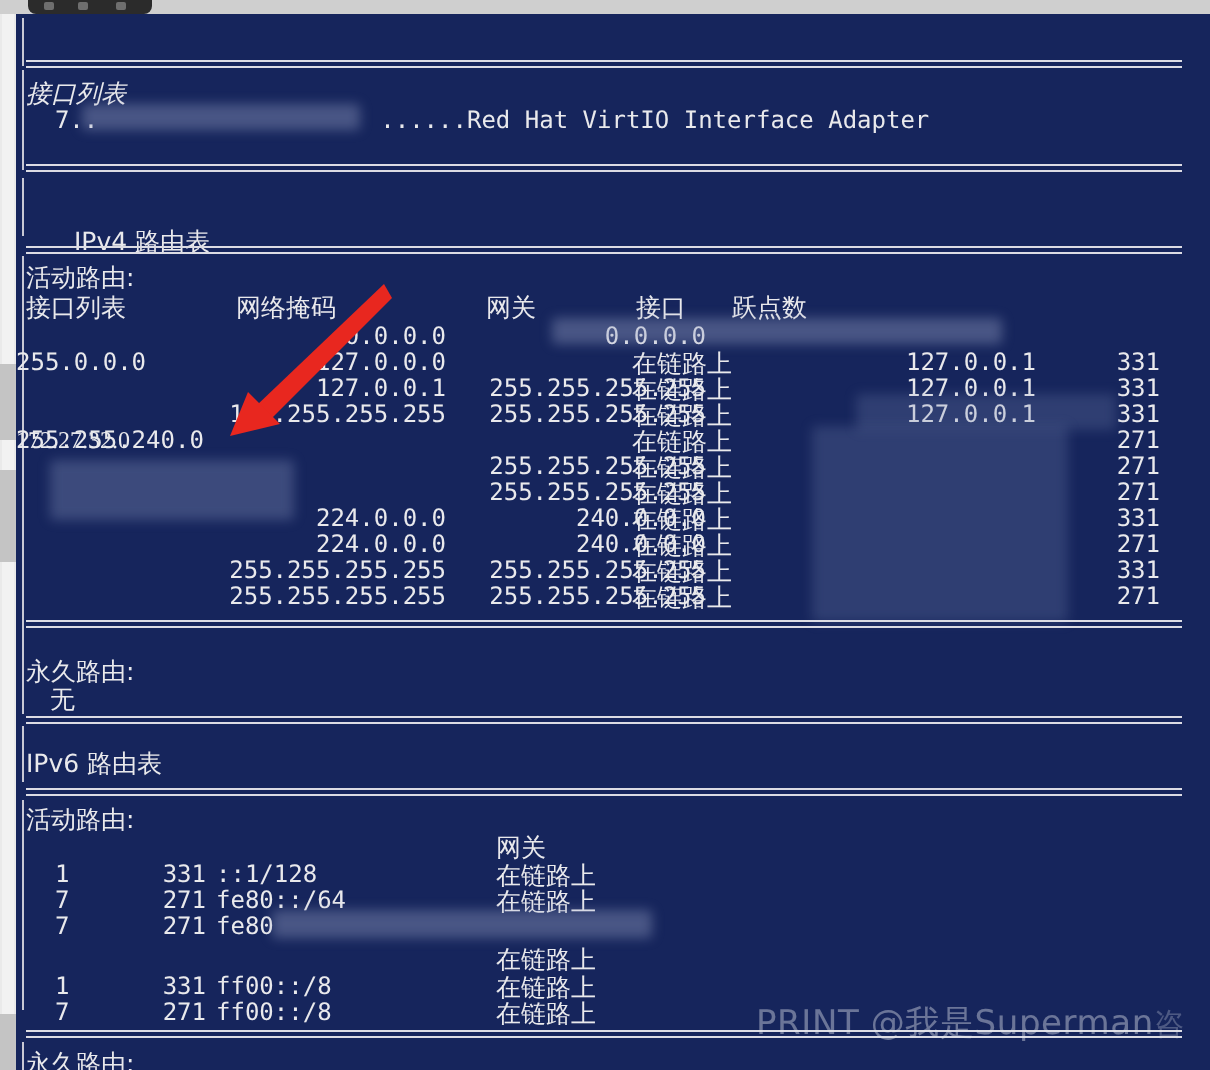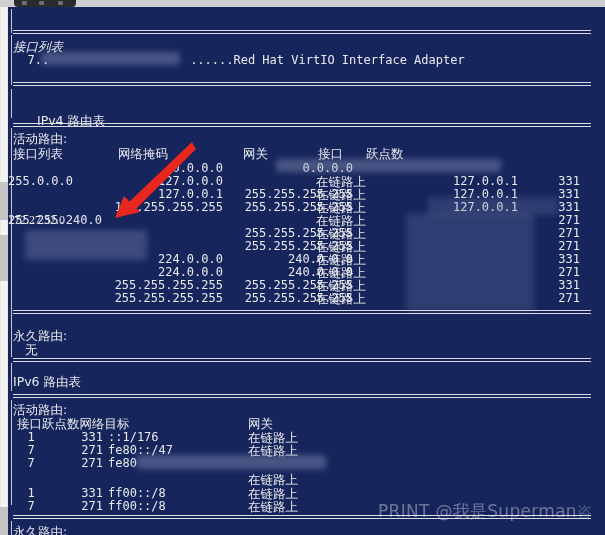--- a/index.html
+++ b/index.html
@@ -243,33 +243,32 @@
 
     
     <div class="vbar" style="top:356px;height:28px;"></div>
     <div class="line cn" style="top:368px;">IPv6 路由表</div>
 
     <div class="rule" style="top:387px;"></div>
 
     <div class="vbar" style="top:393px;height:105px;"></div>
     <div class="line cn" style="top:396px;">活动路由:</div>
 
-    <div class="line cn" style="top:410px;left:9px;">接口跃点数网络目标</div>
     <div class="line cn" style="top:410px;left:240px;">网关</div>
 
     
     <div class="line" style="top:424px;left:5px;">  1</div>
     <div class="line" style="top:424px;left:0px;width:95px;text-align:right;">331</div>
-    <div class="line" style="top:424px;left:100px;">::1/176</div>
+    <div class="line" style="top:424px;left:100px;">::1/128</div>
     <div class="line cn" style="top:424px;left:240px;">在链路上</div>
 
     
     <div class="line" style="top:437px;left:5px;">  7</div>
     <div class="line" style="top:437px;left:0px;width:95px;text-align:right;">271</div>
-    <div class="line" style="top:437px;left:100px;">fe80::/47</div>
+    <div class="line" style="top:437px;left:100px;">fe80::/64</div>
     <div class="line cn" style="top:437px;left:240px;">在链路上</div>
 
     
     <div class="line" style="top:450px;left:5px;">  7</div>
     <div class="line" style="top:450px;left:0px;width:95px;text-align:right;">271</div>
     <div class="line" style="top:450px;left:100px;">fe80</div>
     <div class="line cn" style="top:466px;left:240px;">在链路上</div>
 
     
     <div class="line" style="top:480px;left:5px;">  1</div>

